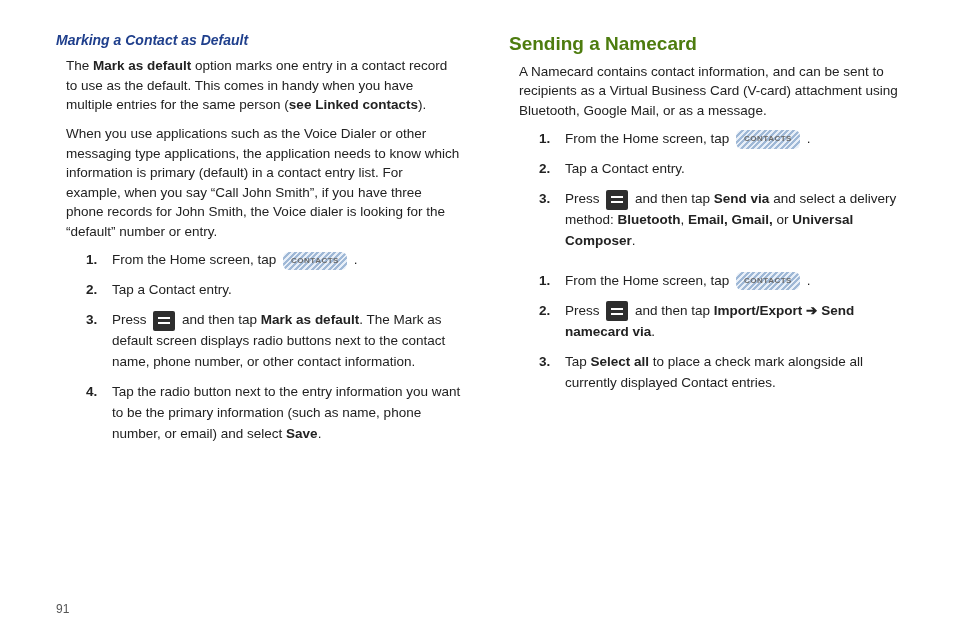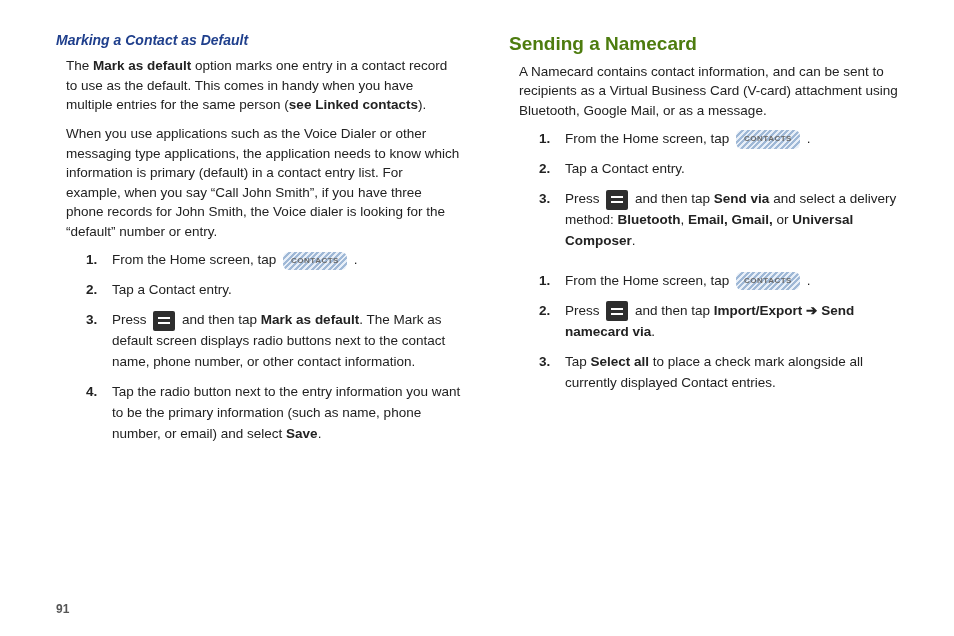--- a/index.html
+++ b/index.html
@@ -93,21 +93,20 @@
   .menu-chip .bar {
     width: 12px;
     height: 2px;
     background: #fff;
   }
   .page-num {
     font-size: 12px;
     color: #555;
     margin-top: auto;
     padding-top: 4px;
-    font-weight: bold;
   }
   .spacer-top { margin-top: 14px; }
 </style>
 </head>
 <body>
 
 <div class="columns">
 
   <div class="col">
     <div class="heading-blue-italic">Marking a Contact as Default</div>

